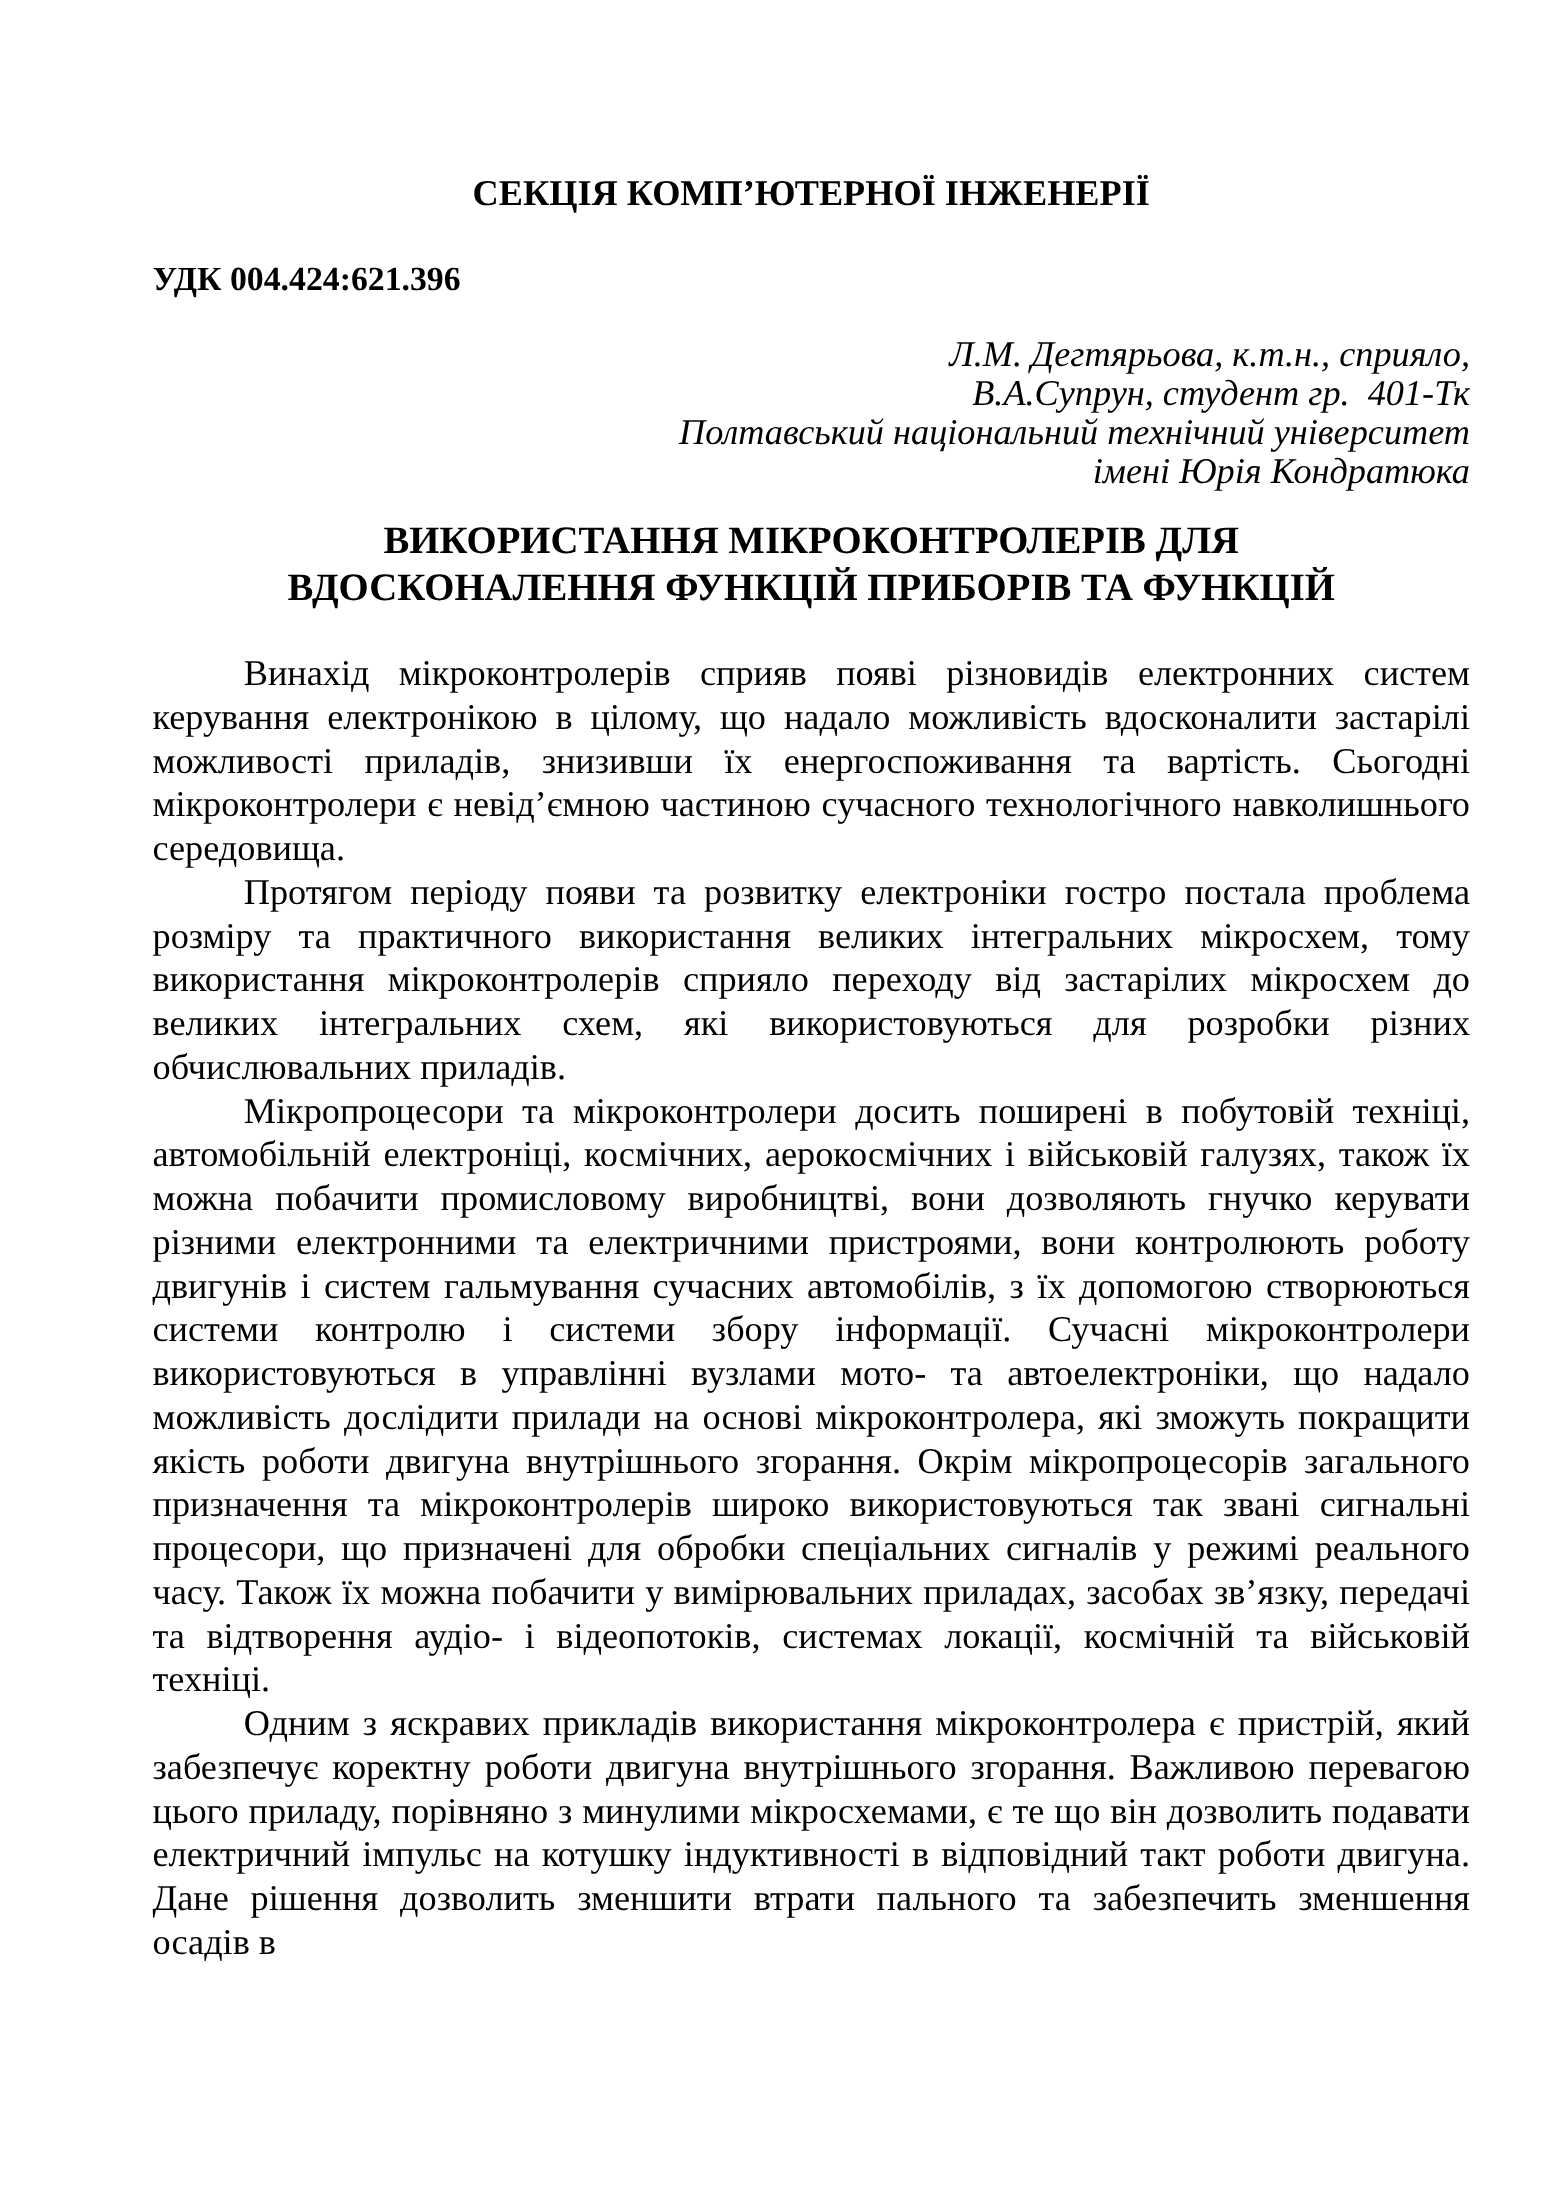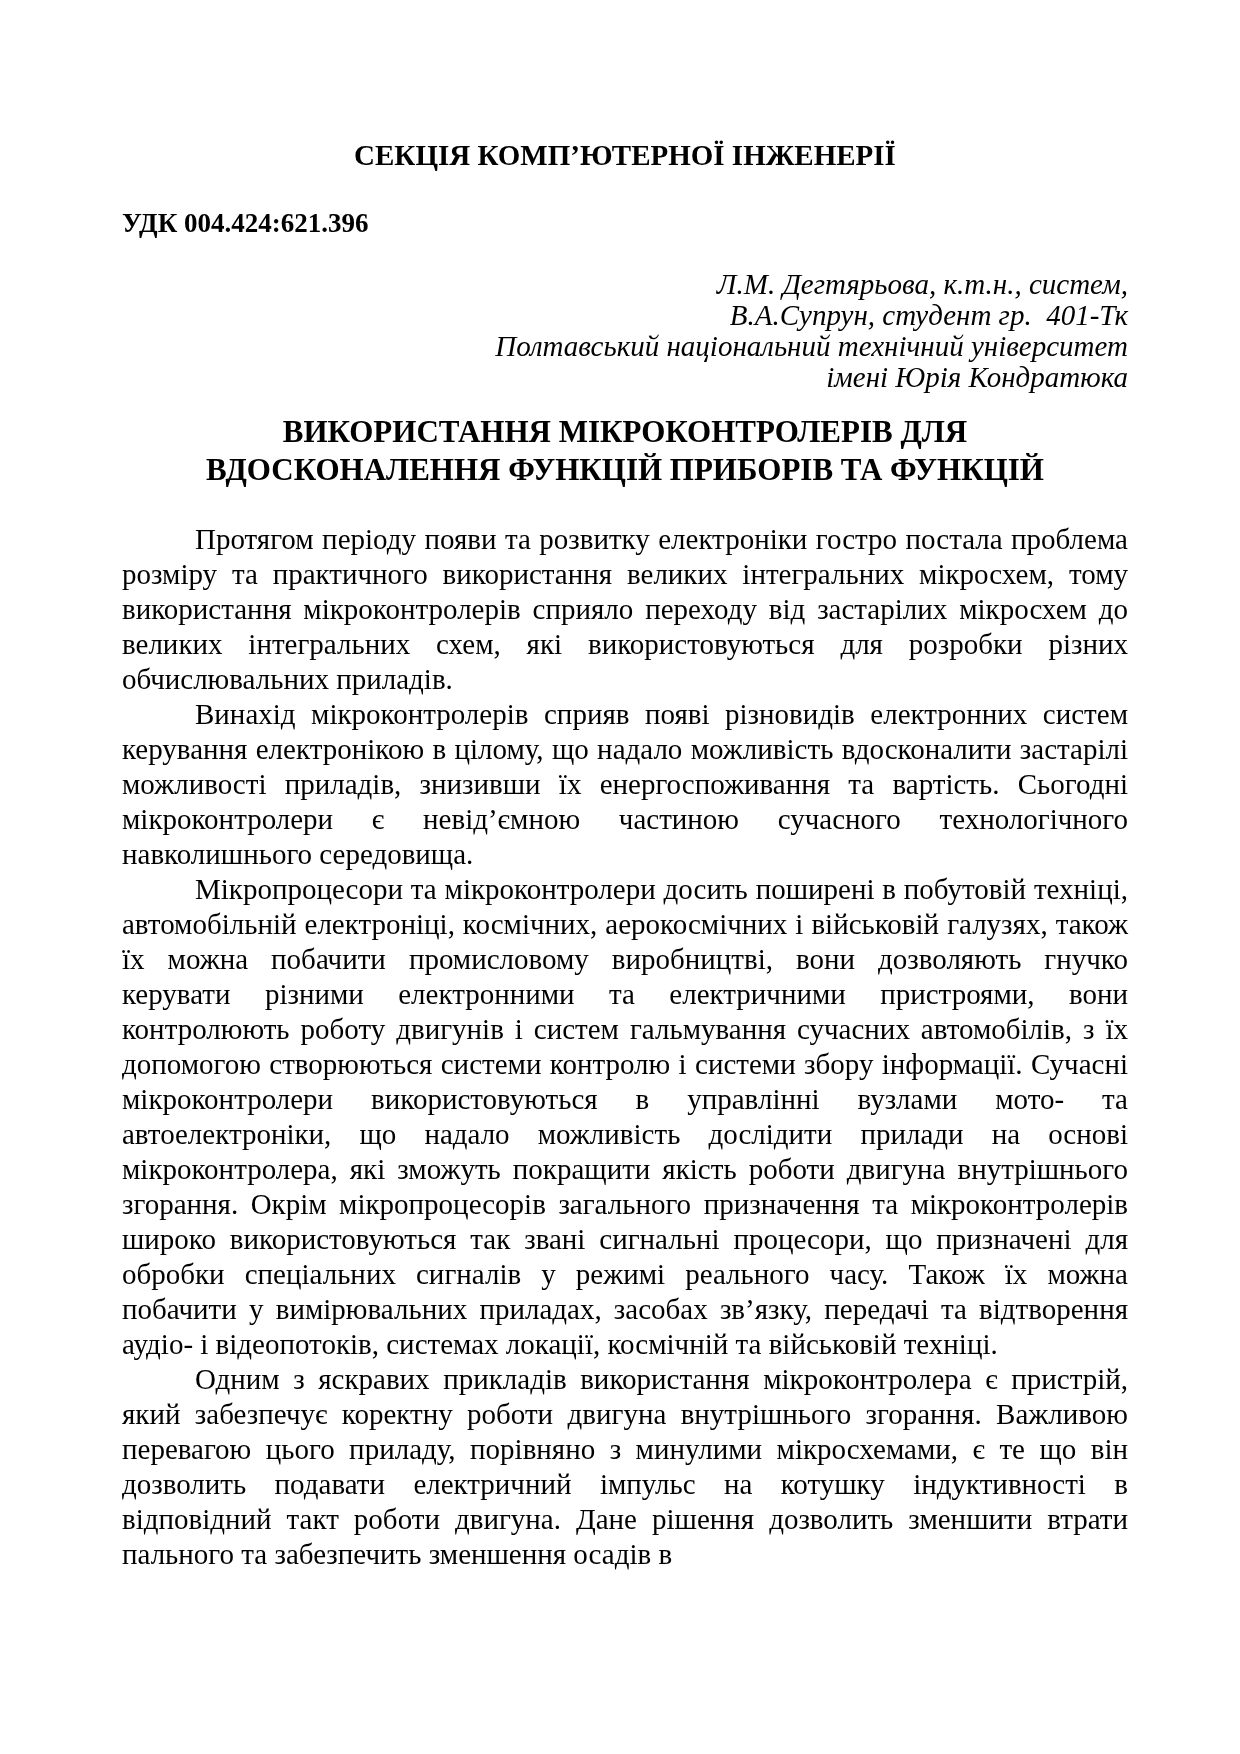--- a/index.html
+++ b/index.html
@@ -11,21 +11,21 @@
     width: 1240px;
     height: 1754px;
     overflow: hidden;
     color: #000000;
     font-family: "Liberation Serif", "DejaVu Serif", serif;
   }
   .page {
     box-sizing: border-box;
     width: 1240px;
     height: 1754px;
-    padding: 138px 112px 0 122px;
+    padding: 138px 64px 0 122px;
     background: #ffffff;
   }
   .section-header {
     text-align: center;
     font-weight: bold;
     font-size: 29px;
     line-height: 35px;
     white-space: nowrap;
   }
   .udc {
@@ -67,31 +67,31 @@
 </head>
 <body>
 
 <div class="page">
 
   <div class="section-header">СЕКЦІЯ КОМП’ЮТЕРНОЇ ІНЖЕНЕРІЇ</div>
 
   <div class="udc">УДК 004.424:621.396</div>
 
   <div class="authors">
-    <div>Л.М. Дегтярьова, к.т.н., систем,</div>
+    <div>Л.М. Дегтярьова, к.т.н., сприяло,</div>
     <div>В.А.Супрун, студент гр.  401-Тк</div>
     <div>Полтавський національний технічний університет</div>
     <div>імені Юрія Кондратюка</div>
   </div>
 
   <div class="title">
     <div>ВИКОРИСТАННЯ МІКРОКОНТРОЛЕРІВ ДЛЯ</div>
     <div>ВДОСКОНАЛЕННЯ ФУНКЦІЙ ПРИБОРІВ ТА ФУНКЦІЙ</div>
   </div>
 
   <div class="body-text">
+    <p>Винахід мікроконтролерів сприяв появі різновидів електронних систем керування електронікою в цілому, що надало можливість вдосконалити застарілі можливості приладів, знизивши їх енергоспоживання та вартість. Сьогодні мікроконтролери є невід’ємною частиною сучасного технологічного навколишнього середовища.</p>
     <p>Протягом періоду появи та  розвитку електроніки гостро постала проблема розміру та практичного використання  великих інтегральних мікросхем, тому використання мікроконтролерів сприяло переходу від застарілих мікросхем до великих інтегральних схем, які використовуються для розробки різних обчислювальних приладів.</p>
-    <p>Винахід мікроконтролерів сприяв появі різновидів електронних систем керування електронікою в цілому, що надало можливість вдосконалити застарілі можливості приладів, знизивши їх енергоспоживання та вартість. Сьогодні мікроконтролери є невід’ємною частиною сучасного технологічного навколишнього середовища.</p>
     <p>Мікропроцесори та мікроконтролери досить поширені в побутовій техніці, автомобільній електроніці, космічних, аерокосмічних  і військовій галузях, також їх можна побачити  промисловому виробництві, вони дозволяють гнучко керувати різними електронними та електричними пристроями, вони контролюють роботу двигунів і систем гальмування сучасних автомобілів, з їх допомогою створюються системи контролю і системи збору інформації. Сучасні мікроконтролери використовуються  в управлінні вузлами мото-  та автоелектроніки, що  надало можливість дослідити прилади на основі мікроконтролера, які зможуть покращити якість  роботи двигуна внутрішнього згорання. Окрім мікропроцесорів загального призначення та мікроконтролерів широко використовуються так звані сигнальні процесори, що призначені для обробки спеціальних сигналів у режимі реального часу.  Також їх можна побачити у вимірювальних приладах, засобах зв’язку, передачі та відтворення аудіо- і відеопотоків, системах локації, космічній та військовій техніці.</p>
     <p>Одним з яскравих прикладів використання мікроконтролера є пристрій, який забезпечує коректну роботи  двигуна внутрішнього згорання. Важливою  перевагою цього приладу,  порівняно з минулими мікросхемами, є те що він дозволить подавати  електричний імпульс на котушку індуктивності  в відповідний такт роботи двигуна. Дане рішення дозволить зменшити втрати пального та забезпечить зменшення осадів в</p>
   </div>
 
 </div>
 
 </body></html>

